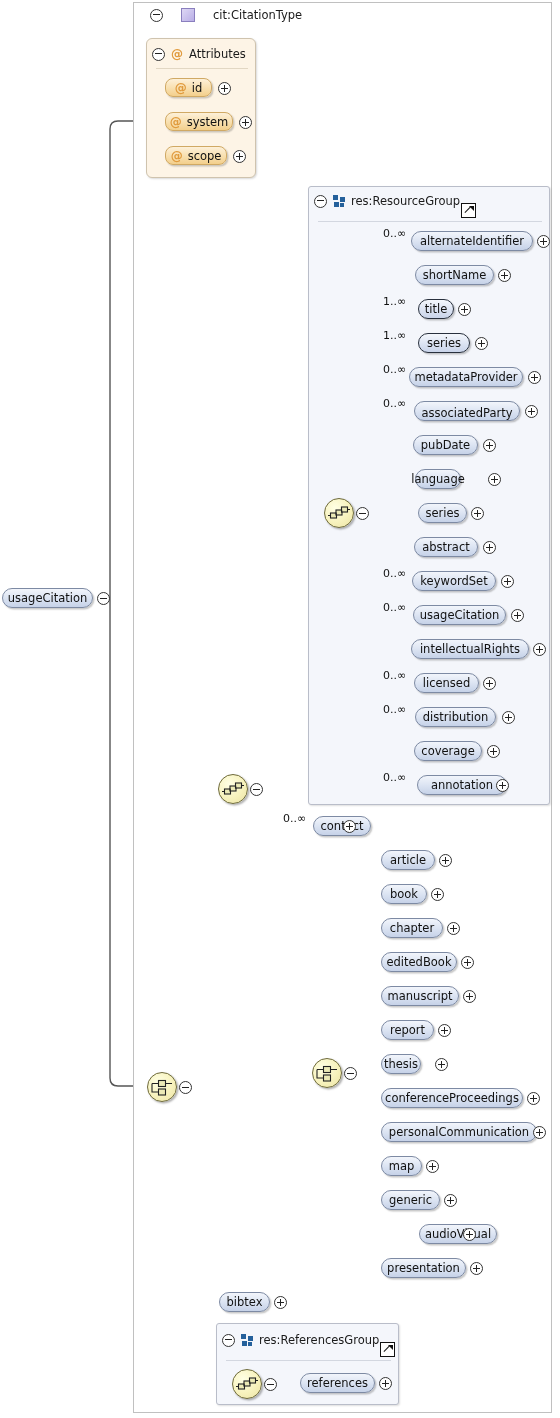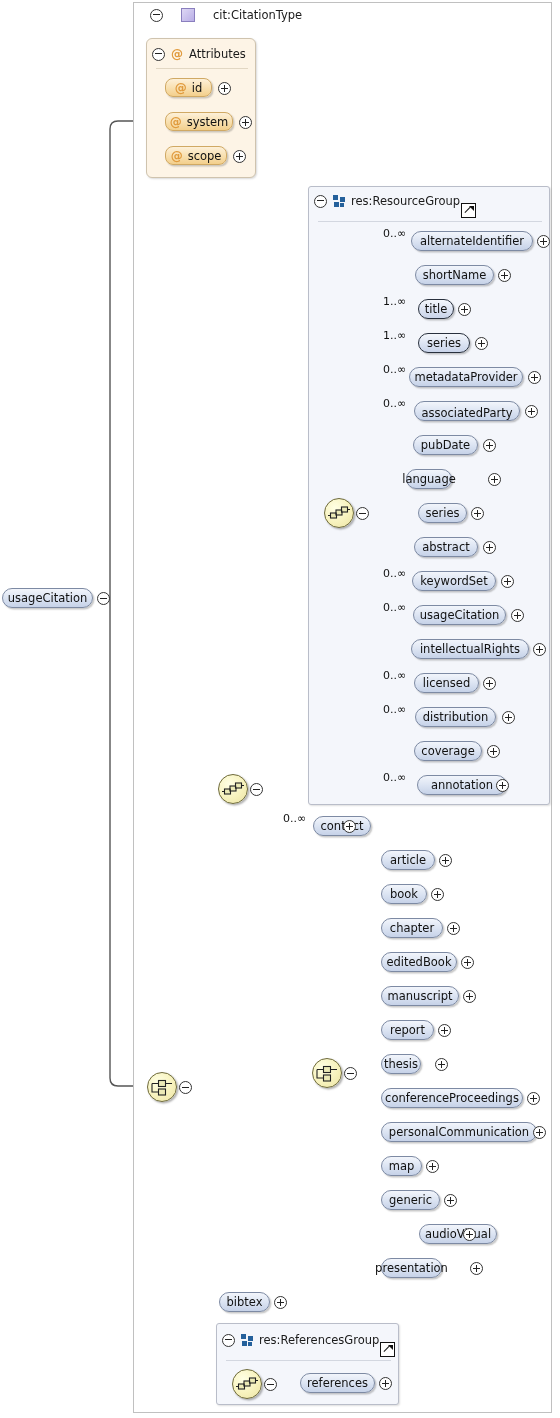--- a/index.html
+++ b/index.html
@@ -258,21 +258,21 @@
   <div class="el" style="left:414px;top:401px;width:106px;align-items:flex-end;">
       <span>associatedParty</span>
     </div>
   <span class="exp plus exp-abs" style="left:525px;top:405px;"></span>
 
   <div class="el" style="left:413px;top:435px;width:65px;">
       <span>pubDate</span>
     </div>
   <span class="exp plus exp-abs" style="left:483px;top:439px;"></span>
 
-  <div class="el" style="left:406px;top:469px;width:46px;">
+  <div class="el" style="left:415px;top:469px;width:46px;">
       <span>language</span>
     </div>
   <span class="exp plus exp-abs" style="left:488px;top:473px;"></span>
 
   <div class="el" style="left:418px;top:503px;width:49px;">
       <span>series</span>
     </div>
   <span class="exp plus exp-abs" style="left:471px;top:507px;"></span>
 
   <div class="el" style="left:414px;top:537px;width:64px;">
@@ -402,21 +402,21 @@
   <div class="el" style="left:381px;top:1190px;width:59px;">
       <span>generic</span>
     </div>
   <span class="exp plus exp-abs" style="left:444px;top:1194px;"></span>
 
   <div class="el" style="left:381px;top:1224px;width:78px;margin-left:38px;">
       <span>audioVisual</span>
     </div>
   <span class="exp plus exp-abs" style="left:463px;top:1228px;"></span>
 
-  <div class="el" style="left:381px;top:1258px;width:61px;">
+  <div class="el" style="left:381px;top:1258px;width:85px;">
       <span>presentation</span>
     </div>
   <span class="exp plus exp-abs" style="left:470px;top:1262px;"></span>
 
   <div class="comp" style="left:147px;top:1072px;">
     <svg width="28" height="28" viewBox="0 0 28 28">
       <g stroke="#222" stroke-width="1.1" fill="#eceab6">
         <rect x="10.5" y="7.5" width="7" height="6"></rect>
         <rect x="10.5" y="16" width="7" height="6"></rect>
         <path d="M4,10.5 L10.5,10.5 M17.5,10.5 L24,10.5 M4,10.5 L4,19 L10.5,19" fill="none"></path>

